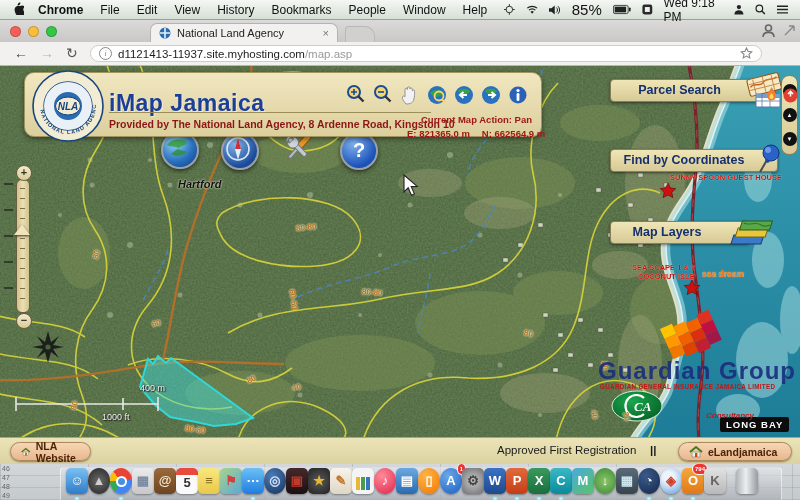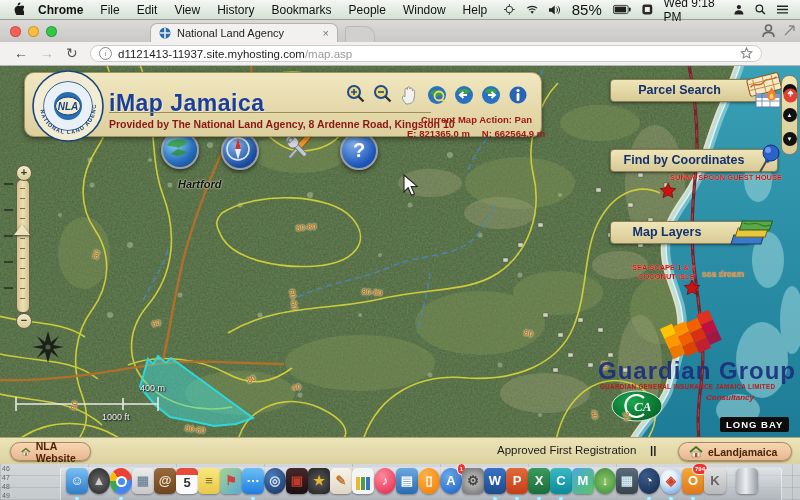--- a/index.html
+++ b/index.html
@@ -545,21 +545,21 @@
       <defs>
           <radialGradient id="gg" cx="0.4" cy="0.35" r="0.8">
             <stop offset="0" stop-color="#1aa84e"></stop>
             <stop offset="1" stop-color="#045a22"></stop>
           </radialGradient>
         </defs>
       <ellipse cx="27" cy="17" rx="25" ry="15" fill="url(#gg)" stroke="#d8e8d8" stroke-width="1"></ellipse>
       <path d="M34 9 A11 11 0 1 0 34 25" fill="none" stroke="#fff" stroke-width="2.2"></path>
       <text x="24" y="22" font-size="13" font-style="italic" font-weight="bold" fill="#fff" font-family="Liberation Serif,serif">CA</text>
     </svg>
-    <div class="maplabel anx-sub" style="left:706px;top:328px">Consultancy</div>
+    <div class="maplabel anx-sub" style="left:706px;top:346px">Consultancy</div>
   </div>
 
   <div class="statusbar">
     <div class="peach" style="left:10px;width:81px">
       <svg width="14" height="12" viewBox="0 0 14 12">
           <path d="M1 6L7 1l6 5" fill="none" stroke="#3a7a1a" stroke-width="1.8"></path>
           <rect x="3" y="6" width="8" height="5" fill="#f5efe0" stroke="#888" stroke-width="0.7"></rect>
           <rect x="6" y="7" width="2.4" height="4" fill="#c05010"></rect>
         </svg>
       <span>NLA Website</span>

